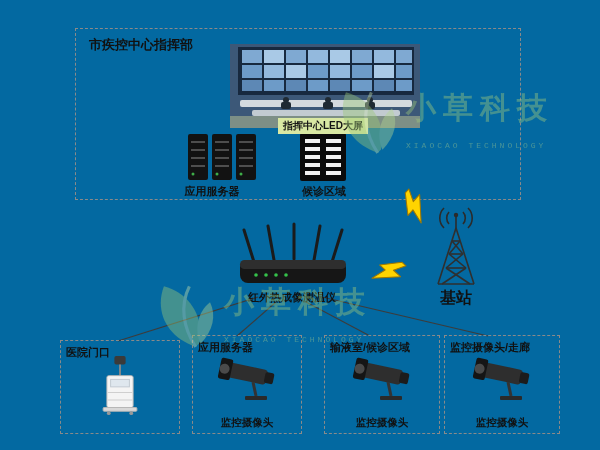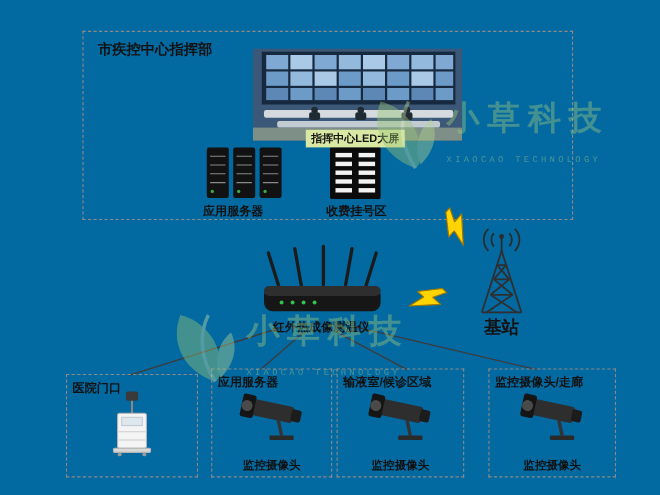--- a/index.html
+++ b/index.html
@@ -23,21 +23,21 @@
   .bolt2{left:372px;top:252px;width:34px;height:40px;transform:rotate(42deg);}
   
   .router{position:absolute;left:232px;top:222px;z-index:2;}
   .router-cap{left:230px;top:290px;width:124px;font-size:11px;}
   .bts{position:absolute;left:430px;top:204px;z-index:2;}
   .bts-cap{left:430px;top:288px;width:52px;font-size:16px;}
   
   .site{position:absolute;border:1px dashed #8a8a8a;z-index:2;}
   .site1{left:60px;top:340px;width:118px;height:92px;text-decoration:underline;}
   .site2{left:192px;top:335px;width:108px;height:97px;}
-  .site3{left:306px;top:335px;width:114px;height:97px;}
+  .site3{left:324px;top:335px;width:114px;height:97px;}
   .site4{left:444px;top:335px;width:114px;height:97px;}
   .site-title{position:absolute;left:5px;top:4px;font-size:11px;font-weight:bold;color:#111;white-space:nowrap;}
   .dev{position:absolute;left:50%;transform:translateX(-50%);}
   .dev-cam{top:20px;}
   .dev-thermal{top:14px;}
   .site-cap{position:absolute;left:0;right:0;bottom:3px;text-align:center;font-size:10.5px;font-weight:bold;color:#111;}
   
   .wm{position:absolute;display:flex;align-items:center;gap:6px;opacity:0.42;z-index:4;pointer-events:none;}
   .wm1{left:330px;top:86px;}
   .wm2{left:148px;top:280px;}
@@ -147,21 +147,21 @@
           <rect x="28" y="15" width="15" height="4"></rect>
         <rect x="7" y="23" width="15" height="4"></rect>
           <rect x="28" y="23" width="15" height="4"></rect>
         <rect x="7" y="31" width="15" height="4"></rect>
           <rect x="28" y="31" width="15" height="4"></rect>
         <rect x="7" y="39" width="15" height="4"></rect>
           <rect x="28" y="39" width="15" height="4"></rect>
       </g>
     </svg>
   </div>
-  <div class="cap agg-cap">收费挂号区</div>
+  <div class="cap agg-cap">候诊区域</div>
 
   <svg class="bolt bolt1" viewBox="0 0 32 32">
     <path d="M19 1 L5 17 L12 17 L8 31 L27 12 L18 12 L24 1 Z" fill="#ffd400" stroke="#a07800" stroke-width="1" stroke-linejoin="round"></path>
   </svg>
   <svg class="bolt bolt2" viewBox="0 0 32 32">
     <path d="M19 1 L5 17 L12 17 L8 31 L27 12 L18 12 L24 1 Z" fill="#ffd400" stroke="#a07800" stroke-width="1" stroke-linejoin="round"></path>
   </svg>
 
   <div class="router">
     <svg width="120" height="68" viewBox="0 0 120 68">

